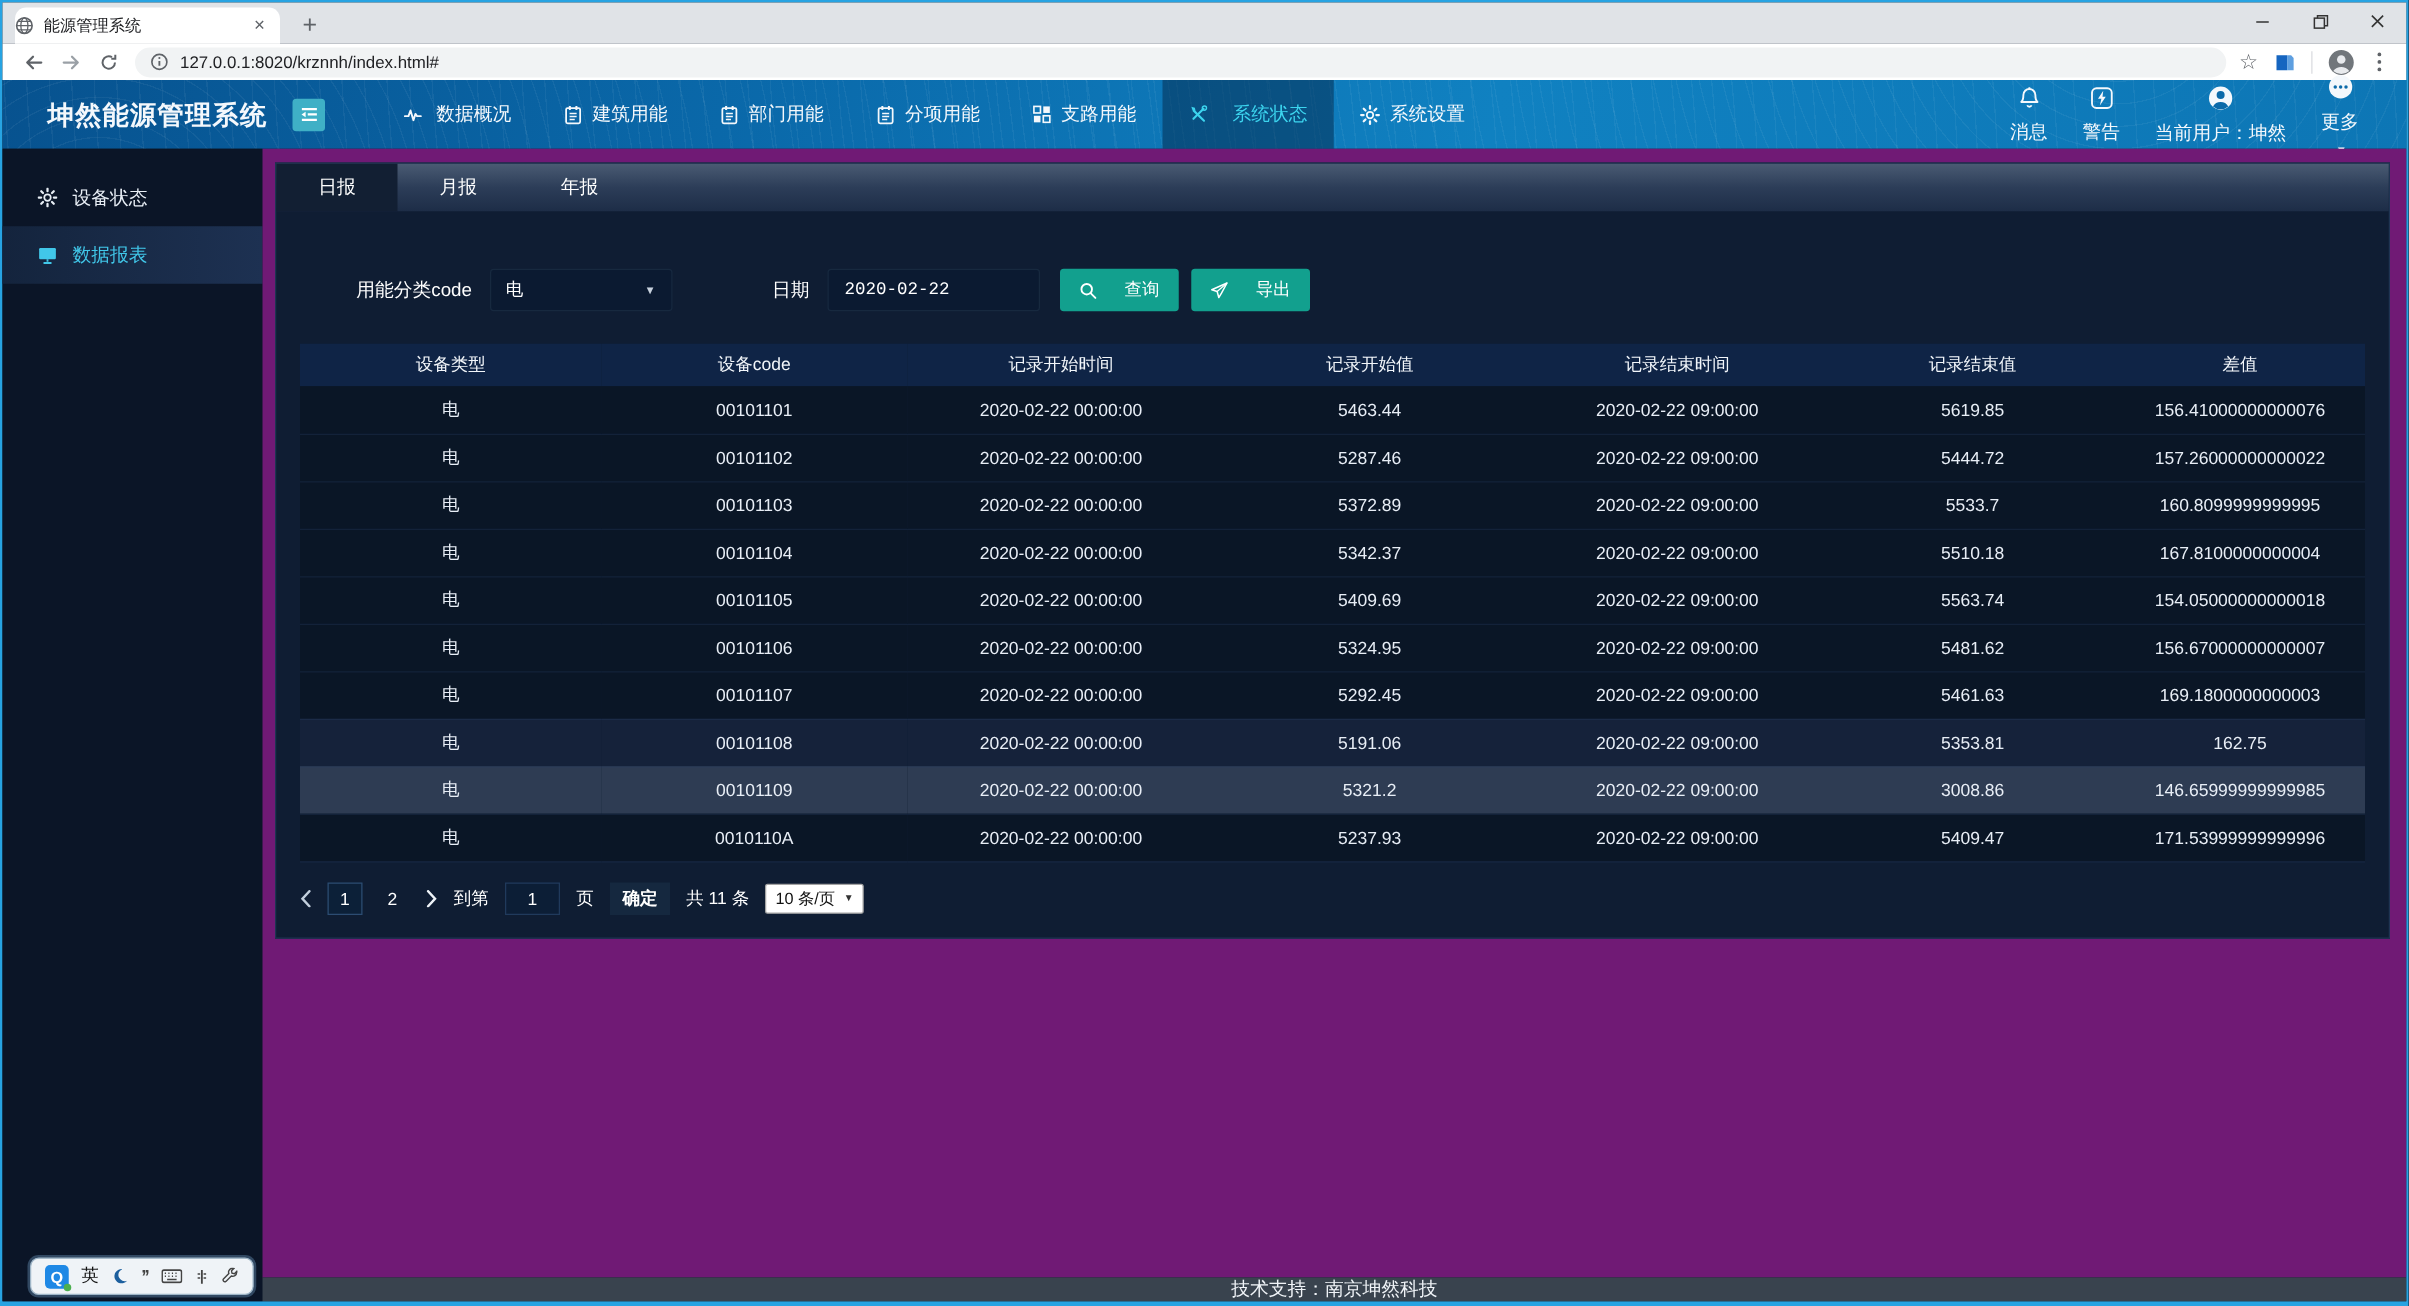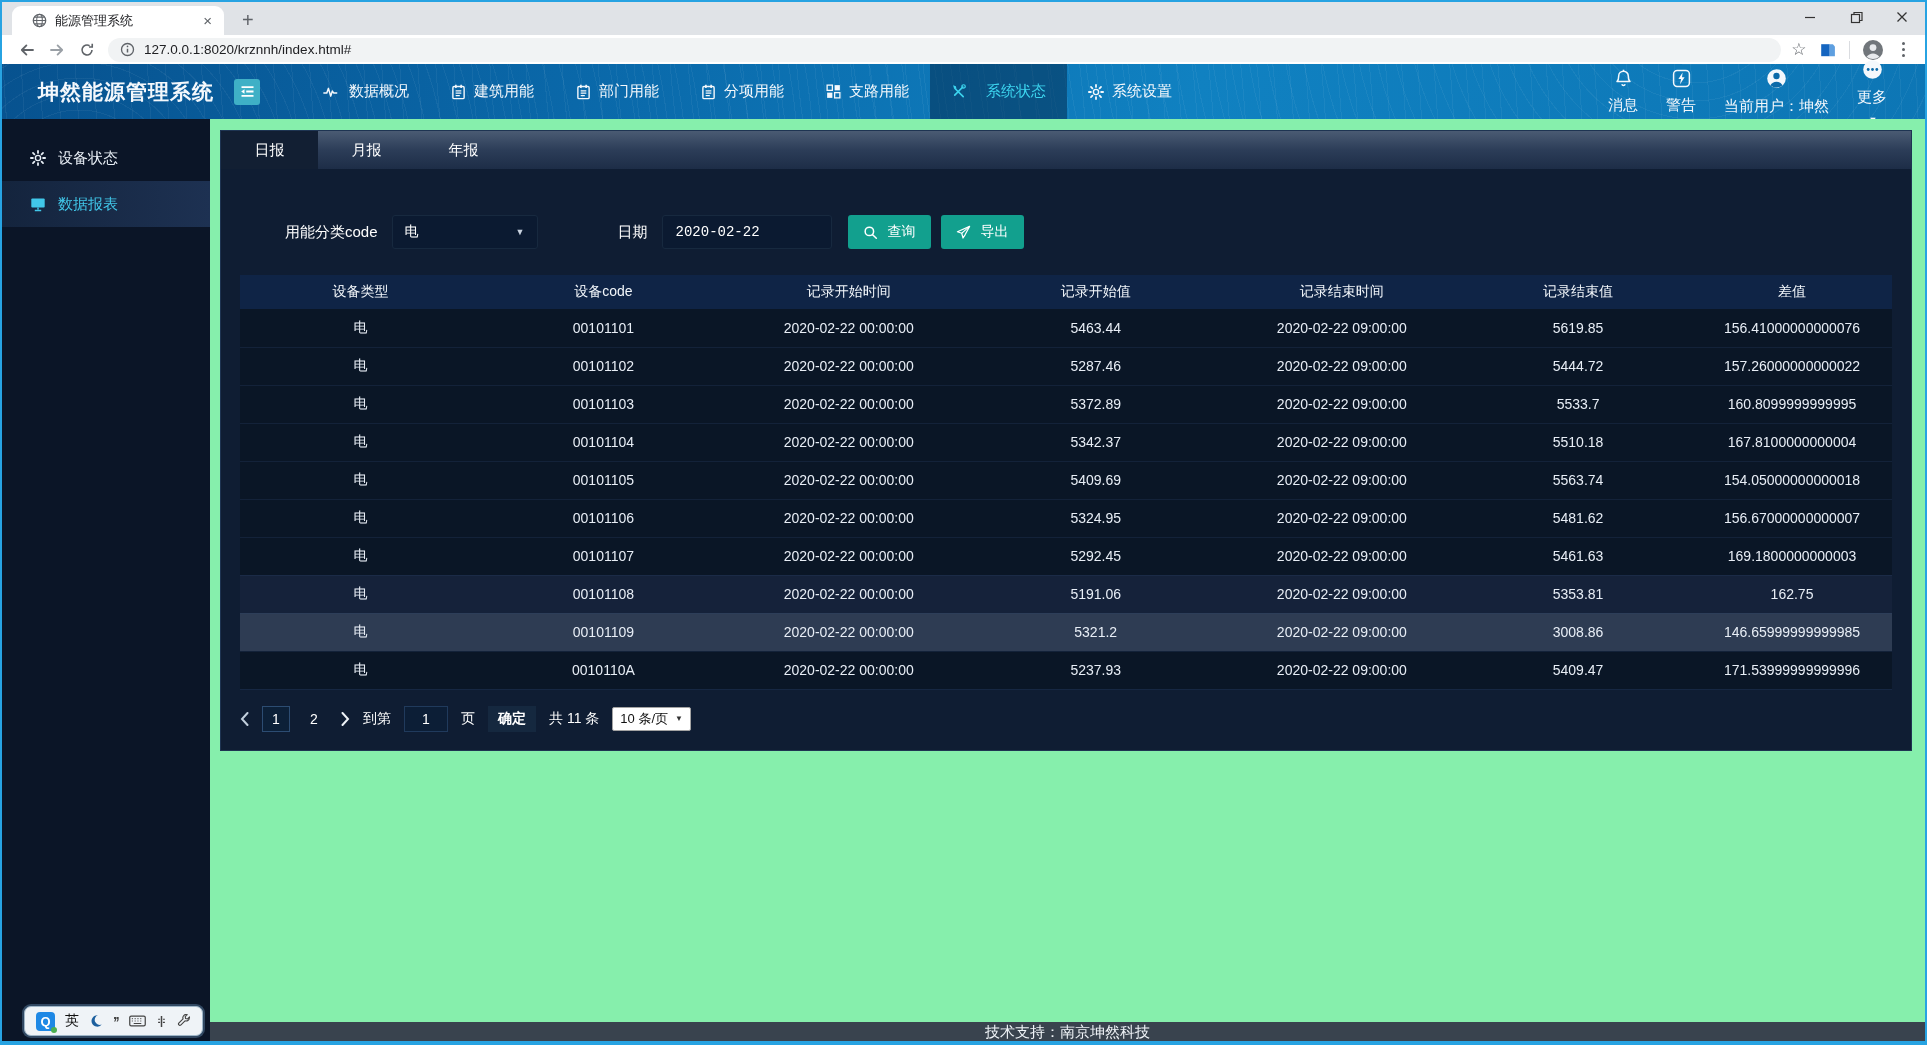--- a/index.html
+++ b/index.html
@@ -5,21 +5,21 @@
   * { box-sizing: border-box; margin: 0; padding: 0; }
   html,body { width:1927px; height:1045px; overflow:hidden; background:#000;
     font-family:"Liberation Sans", sans-serif; }
   .window { position:relative; width:1927px; height:1045px;
     border:2px solid #27a3e2; border-bottom-width:4px;
     display:flex; flex-direction:column; background:#0c1828; }
 
   
   .tabstrip { height:33px; background:#e0e3e7; display:flex; align-items:flex-end; flex:0 0 auto; }
   .tab { margin-left:10px; width:212px; height:29px; background:#fff; border-radius:9px 9px 0 0;
-    display:flex; align-items:center; padding:0 8px 0 20px; gap:8px; }
+    display:flex; align-items:center; padding:0 8px 0 0; gap:8px; }
   .tab-title { font-size:13px; color:#202124; flex:1; white-space:nowrap; overflow:hidden; }
   .tab-close { font-size:15px; color:#5f6368; line-height:1; padding:1px 4px; border-radius:50%; }
   .newtab { font-size:20px; color:#5f6368; margin:0 0 3px 10px; padding:0 8px; }
   .winctl { margin-left:auto; display:flex; align-self:flex-start; }
   .winctl > div { width:46px; height:30px; display:flex; align-items:center; justify-content:center; }
 
   .addressbar { height:29px; background:#fff; display:flex; align-items:center; padding:0 10px; flex:0 0 auto; }
   .navbtn { width:30px; height:26px; display:flex; align-items:center; justify-content:center; }
   .urlpill { flex:1; height:24px; background:#f1f3f4; border-radius:13px; margin:0 10px 0 6px;
     display:flex; align-items:center; padding:0 12px; gap:9px; }
@@ -47,38 +47,38 @@
   .caret { font-size:9px; margin-left:2px; }
   .icn { display:inline-flex; align-items:center; justify-content:center; line-height:0; }
 
   
   .bodyrow { flex:1; display:flex; min-height:0; }
   .sidebar { width:208px; background:#0b1527; flex:0 0 auto; padding-top:16px; }
   .side-item { height:46px; display:flex; align-items:center; gap:12px; padding-left:28px;
     color:#e8eef5; font-size:15px; cursor:pointer; }
   .side-item.active { background:linear-gradient(90deg,#14243d,#1d3152); color:#41c7e9; }
   .maincol { flex:1; display:flex; flex-direction:column; min-width:0; }
-  .maincontent { flex:1; background:#86efac; overflow:hidden; }
+  .maincontent { flex:1; background:#701a75; overflow:hidden; }
 
   .panel { margin:11px 13px 0 10px; background:#0f1d33; border:1px solid #1e3452; }
   .rtabs { height:38px; display:flex;
     background:linear-gradient(180deg,#4a5b73 0%, #2c3d58 50%, #1d2d47 100%); }
   .rtab { width:97px; height:38px; line-height:38px; text-align:center; font-size:15px; color:#fff; cursor:pointer; }
   .rtab.active { background:#121f33; }
 
   .filters { display:flex; align-items:center; margin:46px 0 26px 64px; color:#fff; font-size:15px; }
   .flabel { margin-right:14px; white-space:nowrap; }
   .dselect { width:146px; height:34px; background:#0b1a31; border:1px solid #17293f; border-radius:3px;
     display:flex; align-items:center; padding:0 12px; color:#fff; font-size:14px; cursor:pointer; }
   .dselect .arrow { margin-left:auto; font-size:9px; color:#c8d2de; }
   .gap80 { width:80px; } .gap16 { width:16px; } .gap10 { width:10px; }
   .dinput { width:170px; height:34px; background:#0b1a31; border:1px solid #17293f; border-radius:3px;
     color:#fff; font-size:14px; padding:0 13px; font-family:Liberation Mono, monospace; outline:none; }
   .tealbtn { height:34px; background:#12a08e; border:none; border-radius:3px; color:#fff; font-size:14px;
-    display:flex; align-items:center; gap:10px; padding:0 15px; cursor:pointer;
+    display:flex; align-items:center; gap:22px; padding:0 15px; cursor:pointer;
     font-family:"Liberation Sans",sans-serif; }
 
   table { width:calc(100% - 38px); margin:0 19px; border-collapse:collapse; table-layout:fixed; }
   th { background:#0f2446; height:34px; font-size:14px; font-weight:400; color:#f2f6fa; text-align:center; }
   td { height:38px; font-size:14px; color:#e8eef6; text-align:center; background:#0a1626;
     border-bottom:1px solid rgba(44,70,106,0.28); white-space:nowrap; }
   tr.stripe td { background:#15223a; }
   tr.hl td { background:#2e3c53; }
   th:nth-child(1),td:nth-child(1){width:14.6%} th:nth-child(2),td:nth-child(2){width:14.8%}
   th:nth-child(3),td:nth-child(3){width:14.9%} th:nth-child(4),td:nth-child(4){width:15%}

